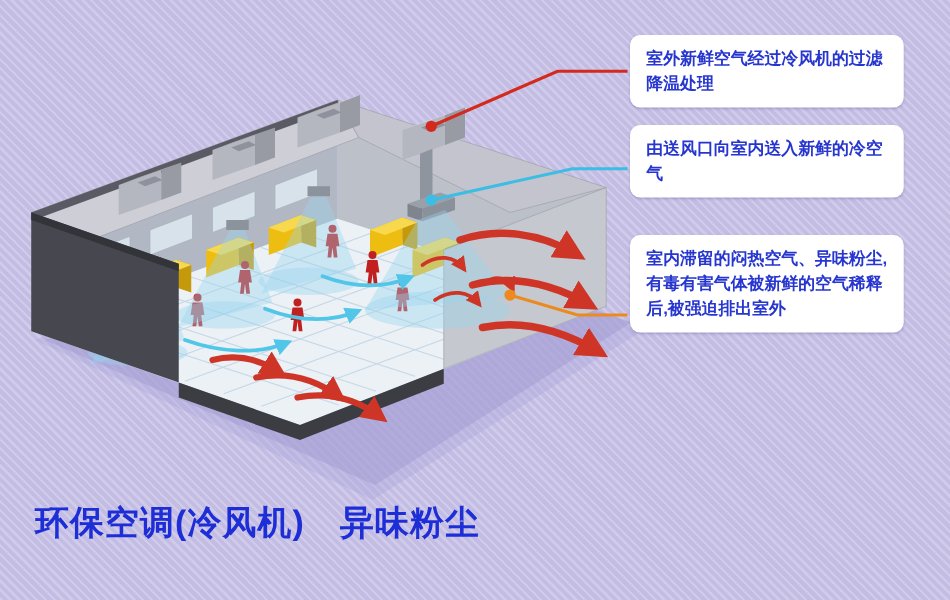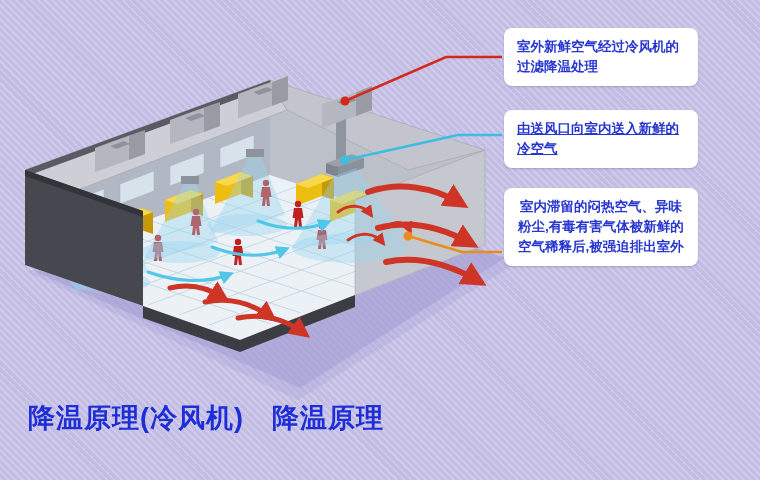--- a/index.html
+++ b/index.html
@@ -7,29 +7,29 @@
     width:760px;height:480px;position:relative;overflow:hidden;
     font-family:"Liberation Sans", sans-serif;
     background-color:#c3bde4;
     background-image:repeating-linear-gradient(45deg,
       rgba(255,255,255,0.22) 0px, rgba(255,255,255,0.22) 2px,
       rgba(255,255,255,0) 2px, rgba(255,255,255,0) 5px);
   }
   .page{position:absolute;inset:0;}
   svg.scene{position:absolute;left:0;top:0;}
   .callout{
-    position:absolute;left:504px;width:194px;box-sizing:border-box;
+    position:absolute;left:504px;width:219px;box-sizing:border-box;
     background:#ffffff;border-radius:8px;padding:9px 13px;
     color:#2636cf;font-size:13.5px;line-height:20px;font-weight:bold;
     box-shadow:0 1px 2px rgba(60,50,120,0.25);
   }
   .callout p{margin:0;}
   .pos1{top:28px;}
-  .pos2{top:110px;text-decoration:underline;}
-  .pos3{top:188px;text-align:center;}
+  .pos2{top:100px;}
+  .pos3{top:188px;}
   .pos4{top:294px;}
   .title{
     position:absolute;left:28px;top:400px;margin:0;
     font-size:27px;font-weight:bold;color:#1d2ed6;letter-spacing:1px;
   }
 </style>
 </head>
 <body>
 
 <div class="page">
@@ -243,14 +243,14 @@
   <div class="callout pos1">
     <p>室外新鲜空气经过冷风机的过滤降温处理</p>
   </div>
   <div class="callout pos2">
     <p>由送风口向室内送入新鲜的冷空气</p>
   </div>
   <div class="callout pos3">
     <p>室内滞留的闷热空气、异味粉尘,有毒有害气体被新鲜的空气稀释后,被强迫排出室外</p>
   </div>
 
-  <h1 class="title">降温原理(冷风机)　降温原理</h1>
+  <h1 class="title">环保空调(冷风机)　异味粉尘</h1>
 </div>
 
 </body></html>

